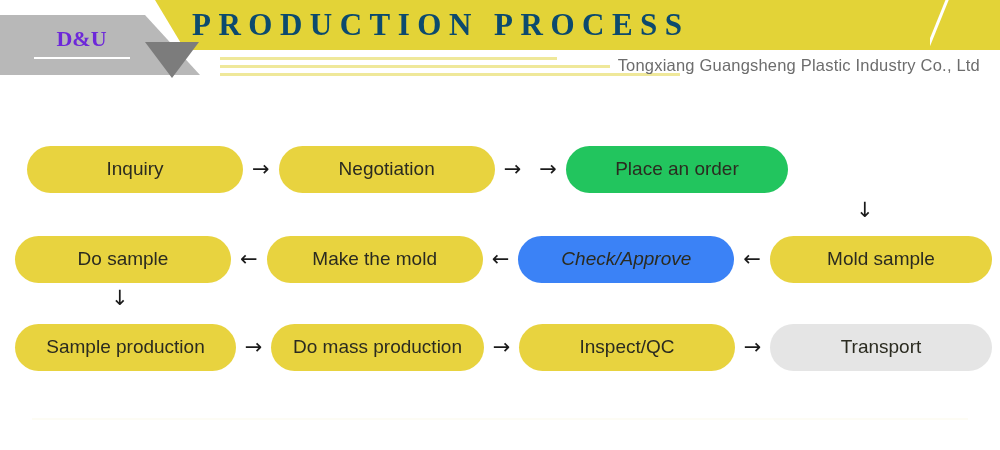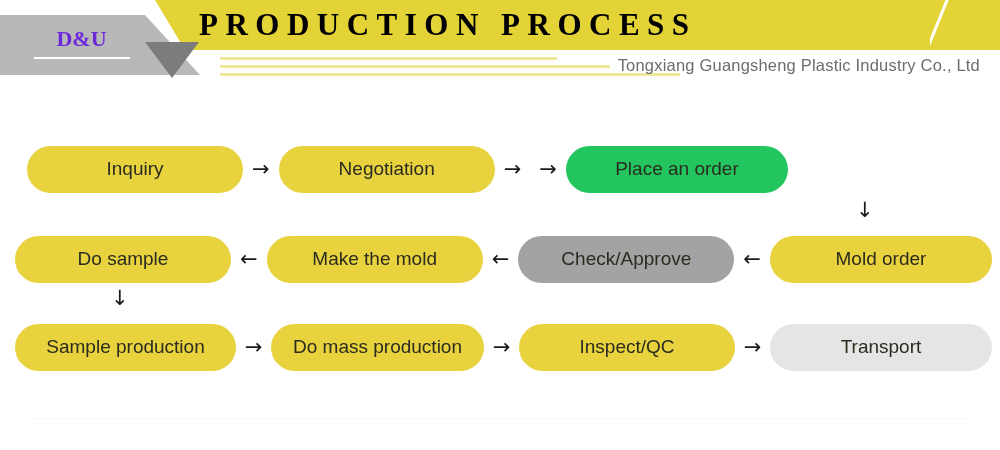--- a/index.html
+++ b/index.html
@@ -52,29 +52,29 @@
     top: -6px;
     width: 3px;
     height: 70px;
     background: #ffffff;
     transform: rotate(22deg);
     transform-origin: top center;
   }
 
   .title {
     position: absolute;
-    left: 199px;
+    left: 192px;
     top: 3px;
     height: 44px;
     line-height: 44px;
     font-family: "Liberation Serif", serif;
     font-size: 31px;
     font-weight: bold;
     letter-spacing: 7.5px;
-    color: #000000;
+    color: #0c4a6e;
     white-space: nowrap;
   }
 
   
   .gray-banner {
     position: absolute;
     left: 0;
     top: 15px;
     width: 200px;
     height: 60px;
@@ -234,23 +234,23 @@
       <div class="arrow" style="width: 35.6667px;">→</div>
       <div class="arrow" style="width: 35.6667px;">→</div>
       <div class="node" style="width: 222px; background: #22c55e; color: rgb(43, 43, 32);">Place an order</div>
     </div>
   <div class="row row-2">
       <div class="spacer-left"></div>
       <div class="node" style="width: 216px; background: rgb(232, 211, 63); color: rgb(43, 43, 32);">Do sample</div>
       <div class="arrow" style="width: 35.6667px;">←</div>
       <div class="node" style="width: 216px; background: rgb(232, 211, 63); color: rgb(43, 43, 32);">Make the mold</div>
       <div class="arrow" style="width: 35.6667px;">←</div>
-      <div class="node" style="width: 216px; background: #a3a3a3; color: rgb(43, 43, 32);">Check/Approve</div>
+      <div class="node" style="width: 216px; background: #3b82f6; color: rgb(43, 43, 32); font-style: italic;">Check/Approve</div>
       <div class="arrow" style="width: 35.6667px;">←</div>
-      <div class="node" style="width: 222px; background: rgb(232, 211, 63); color: rgb(43, 43, 32);">Mold order</div>
+      <div class="node" style="width: 222px; background: rgb(232, 211, 63); color: rgb(43, 43, 32);">Mold sample</div>
     </div>
   <div class="row row-3">
       <div class="spacer-left"></div>
       <div class="node" style="width: 221px; background: rgb(232, 211, 63); color: rgb(43, 43, 32);">Sample production</div>
       <div class="arrow" style="width: 35px;">→</div>
       <div class="node" style="width: 213px; background: rgb(232, 211, 63); color: rgb(43, 43, 32);">Do mass production</div>
       <div class="arrow" style="width: 35px;">→</div>
       <div class="node" style="width: 216px; background: rgb(232, 211, 63); color: rgb(43, 43, 32);">Inspect/QC</div>
       <div class="arrow" style="width: 35px;">→</div>
       <div class="node" style="width: 222px; background: #e5e5e5; color: rgb(43, 43, 32);">Transport</div>

